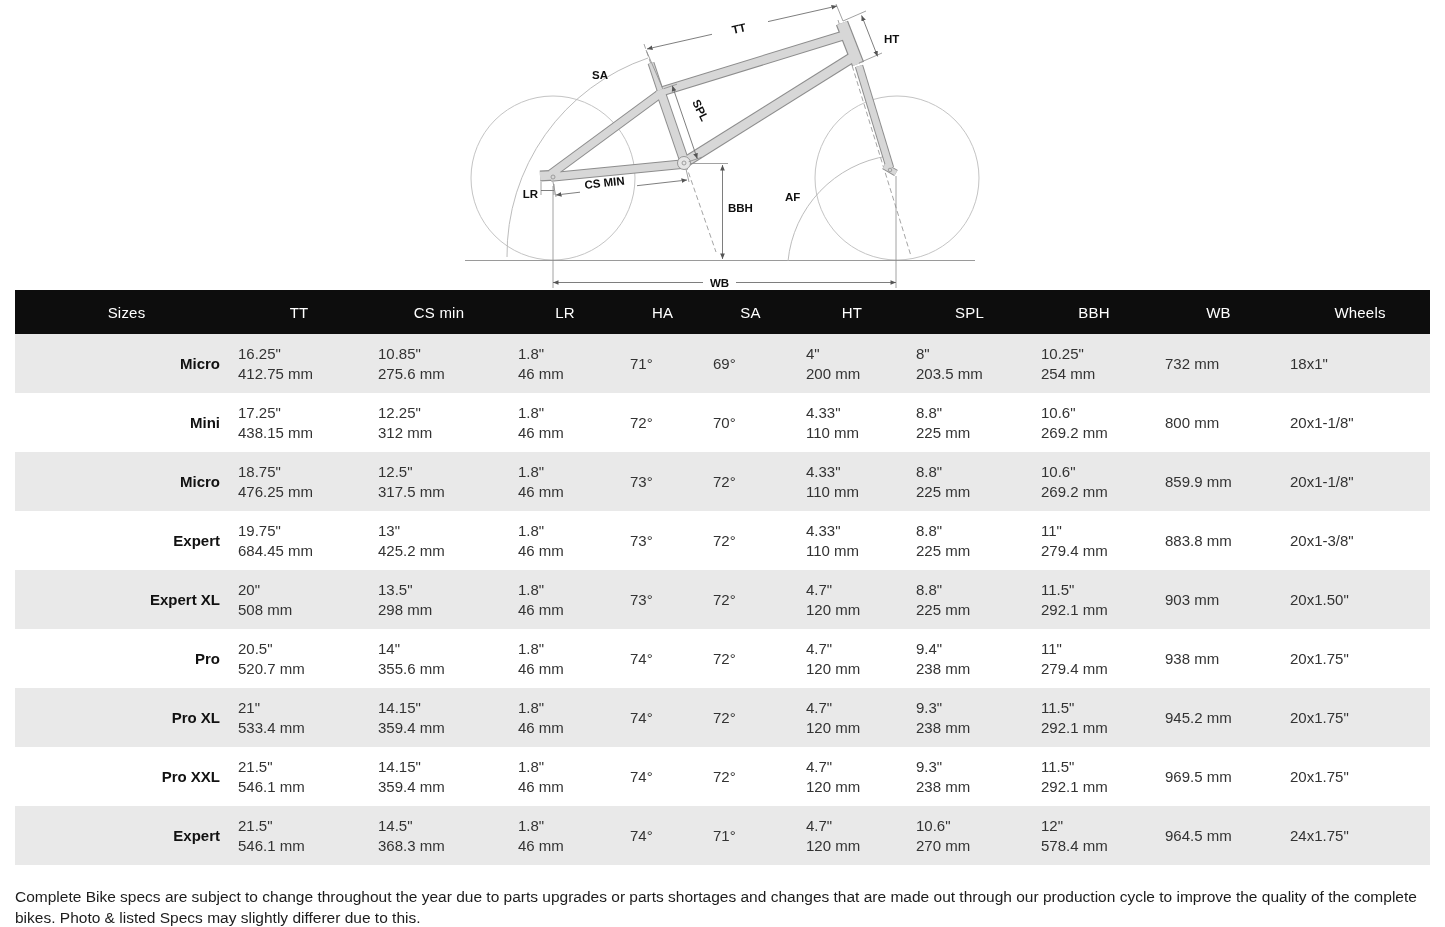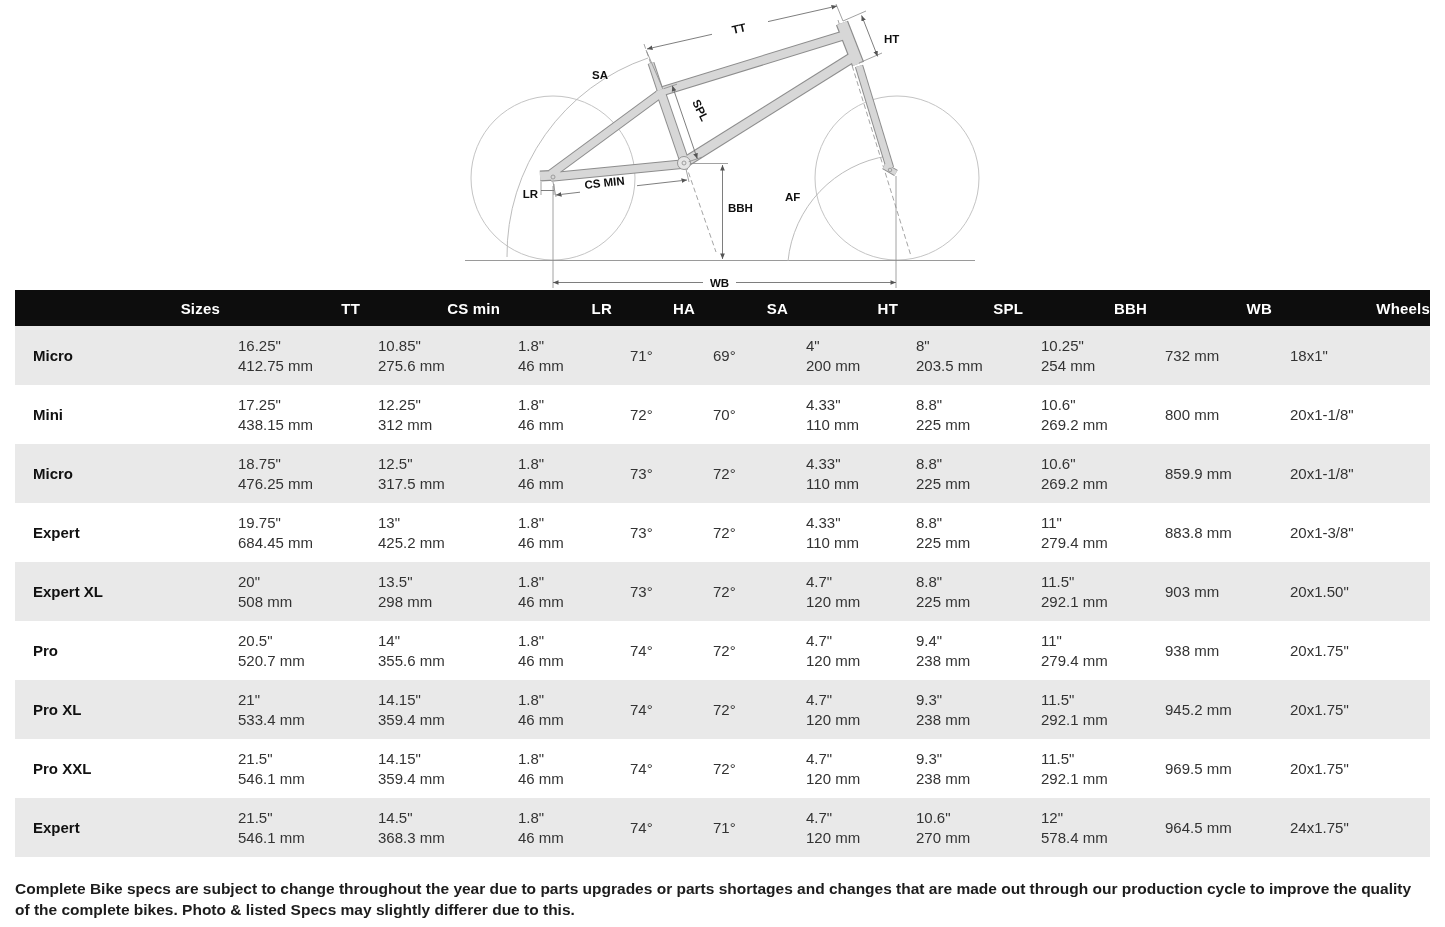--- a/index.html
+++ b/index.html
@@ -17,31 +17,31 @@
   .axis{stroke:#9a9a9a;stroke-width:0.9;fill:none;stroke-dasharray:5 3;}
   .arc{stroke:#b4b4b4;stroke-width:0.9;fill:none;}
   .wheel{stroke:#c4c4c4;stroke-width:1;fill:none;}
   .tubeO{stroke:#8d8d8d;fill:none;}
   .tubeI{stroke:#d7d7d7;fill:none;}
   .dlabel{font:700 11.5px "Liberation Sans", sans-serif;fill:#0f0f0f;}
   
   .table-wrap{margin:0 15px;}
   table{width:1415px;border-collapse:collapse;table-layout:fixed;font-size:15px;}
   thead th{
-    background:#0d0d0d;color:#fff;font-weight:700;text-align:right;
-    height:36px;padding:0 0 0 18px;font-size:15px;letter-spacing:.2px;
+    background:#0d0d0d;color:#fff;font-weight:400;text-align:center;
+    height:44px;padding:0 0 0 18px;font-size:15px;letter-spacing:.2px;
   }
   tbody td{height:59px;vertical-align:middle;padding:0 0 0 18px;}
   tbody tr:nth-child(odd){background:#e9e9e9;}
-  .size-name{font-weight:700;color:#111;}
+  .size-name{font-weight:700;color:#111;text-align:right;}
   .cell-line{line-height:20px;color:#333;}
   
   .disclaimer{
     margin:21px 15px 0 15px;width:1412px;
-    font-size:15.5px;line-height:21px;color:#1c1c1c;font-weight:bold;
+    font-size:15.5px;line-height:21px;color:#1c1c1c;
   }
 </style>
 </head>
 <body>
 
 <div class="diagram-wrap">
   <svg width="1445" height="290" viewBox="0 0 1445 290">
     <defs>
       <marker id="mA" viewBox="0 0 8 8" refX="7" refY="4" markerWidth="7" markerHeight="7" orient="auto-start-reverse">
         <path d="M0,1 L7,4 L0,7 z" fill="#555"></path>

